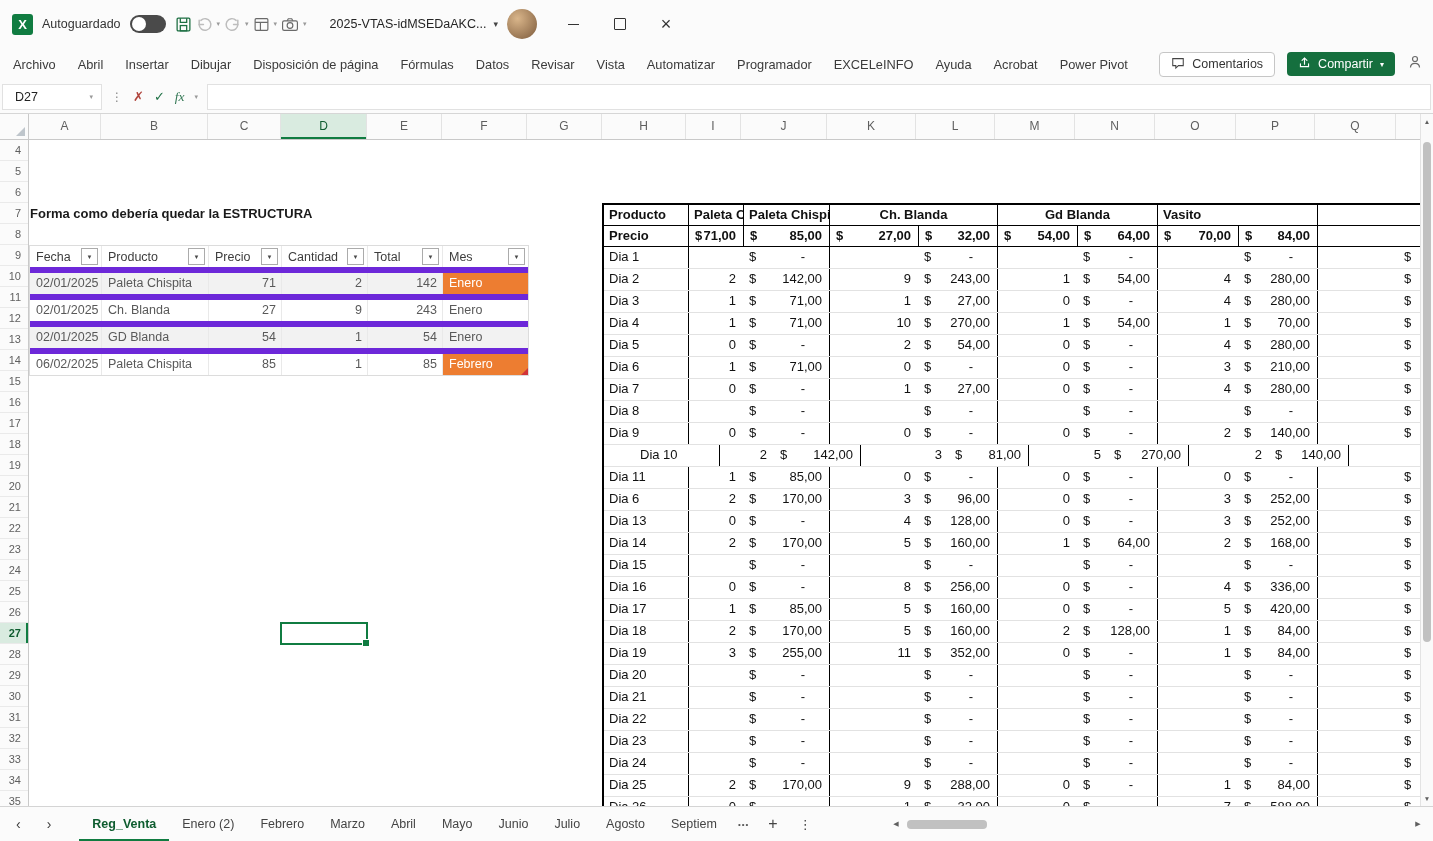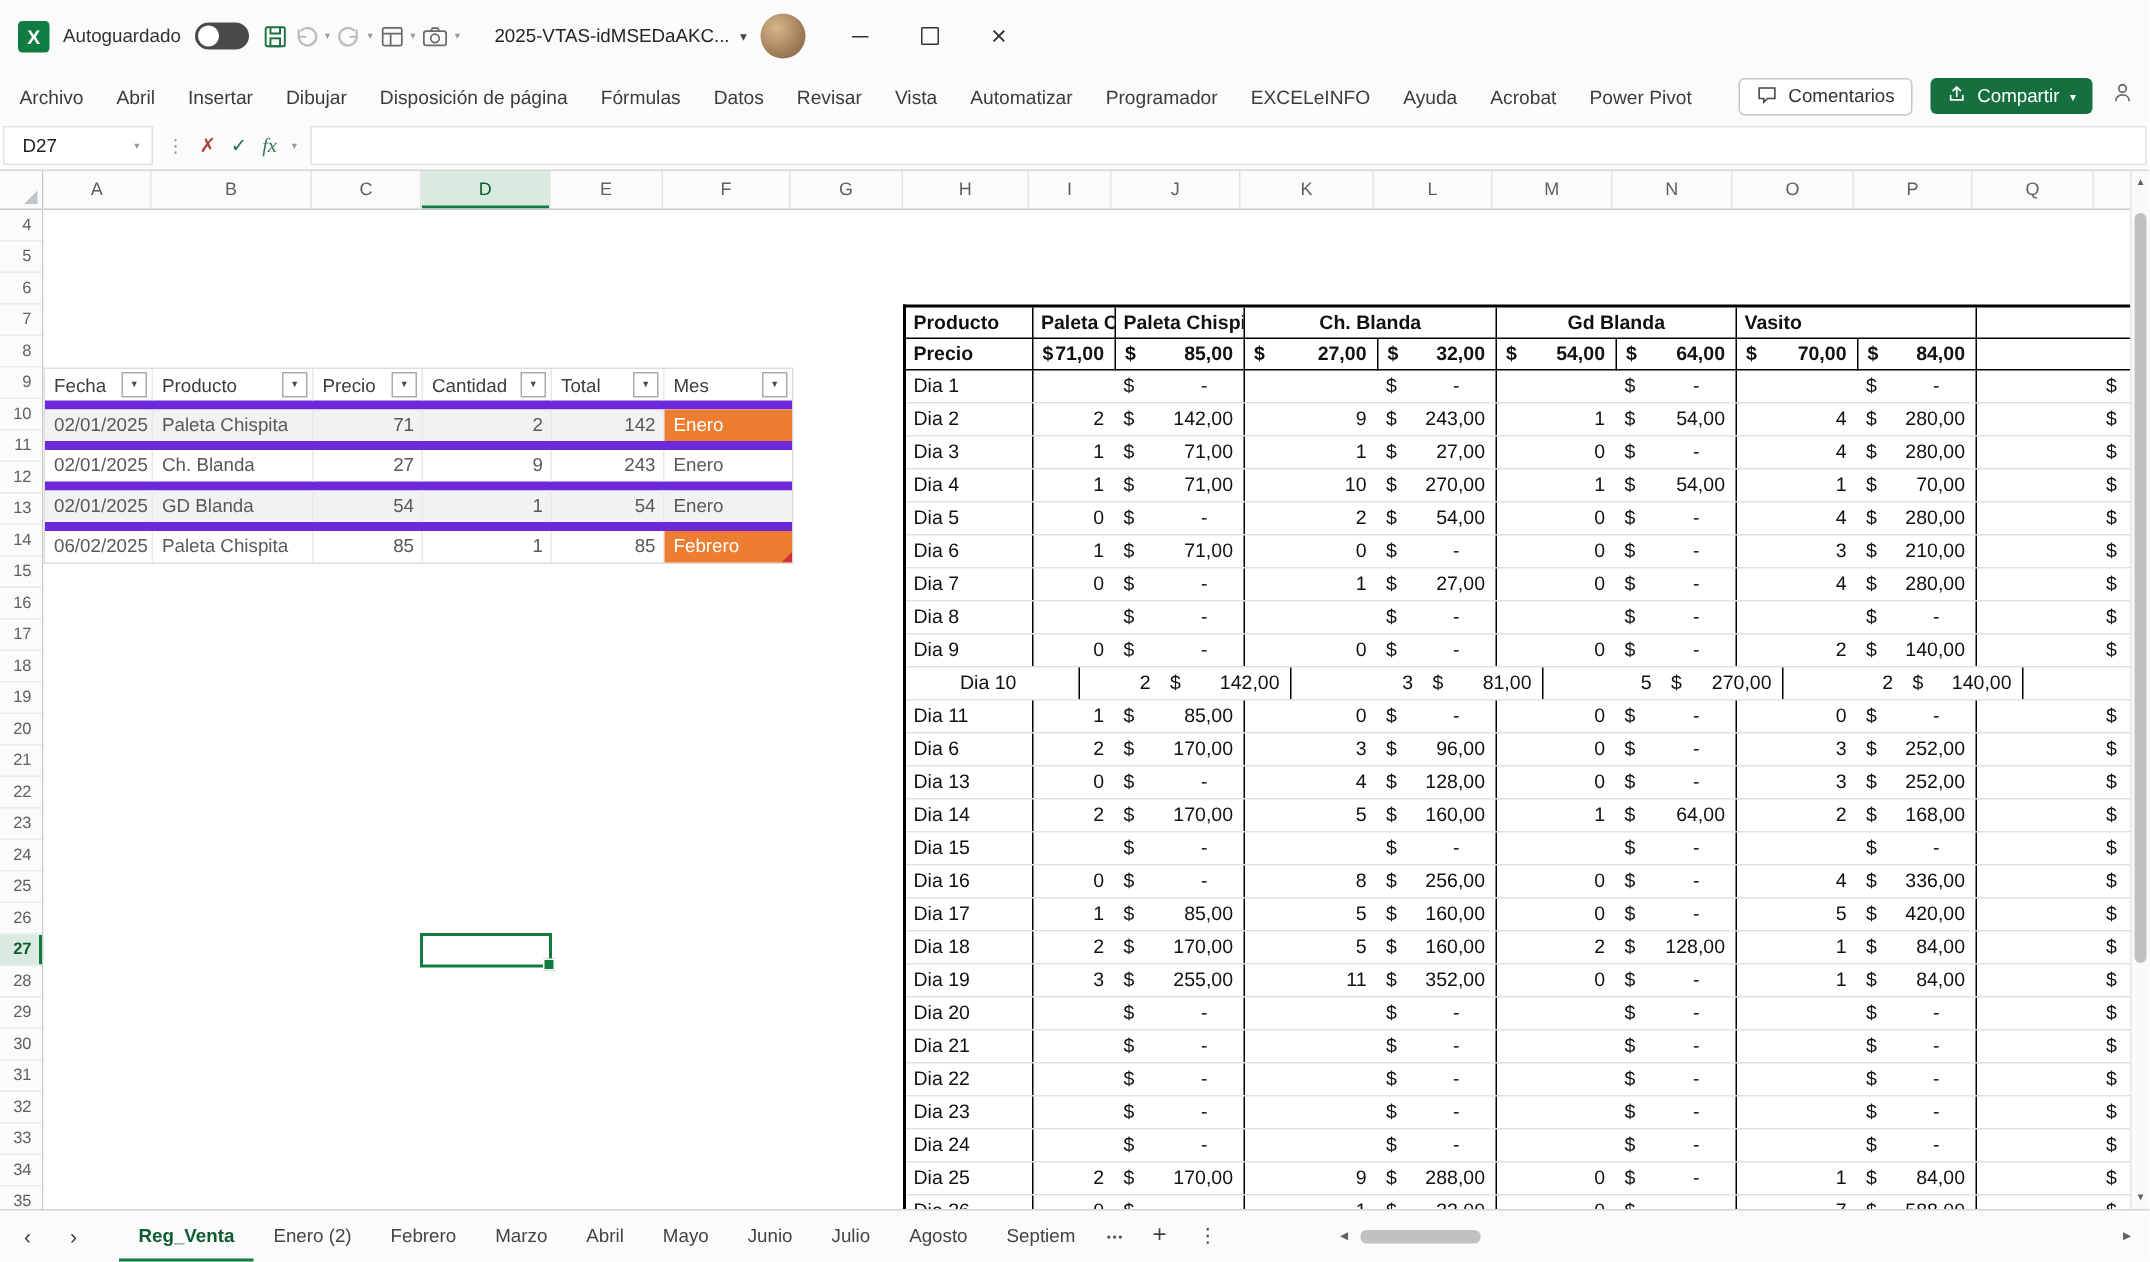--- a/index.html
+++ b/index.html
@@ -299,20 +299,21 @@
       <div class="rh" style="top: 525px;">29</div>
       <div class="rh" style="top: 546px;">30</div>
       <div class="rh" style="top: 567px;">31</div>
       <div class="rh" style="top: 588px;">32</div>
       <div class="rh" style="top: 609px;">33</div>
       <div class="rh" style="top: 630px;">34</div>
       <div class="rh" style="top: 651px;">35</div>
     </div>
 
   <div class="canvas">
+    <div class="note">Forma como debería quedar la ESTRUCTURA</div>
     <div class="ltable" id="leftTable">
         <div class="lt-row lt-head">
           <div class="lt-cell lh" style="width: 72px;">
             <span class="lh-txt">Fecha</span>
             <span class="fbtn">▼</span>
           </div>
           <div class="lt-cell lh" style="width: 107px;">
             <span class="lh-txt">Producto</span>
             <span class="fbtn">▼</span>
           </div>

